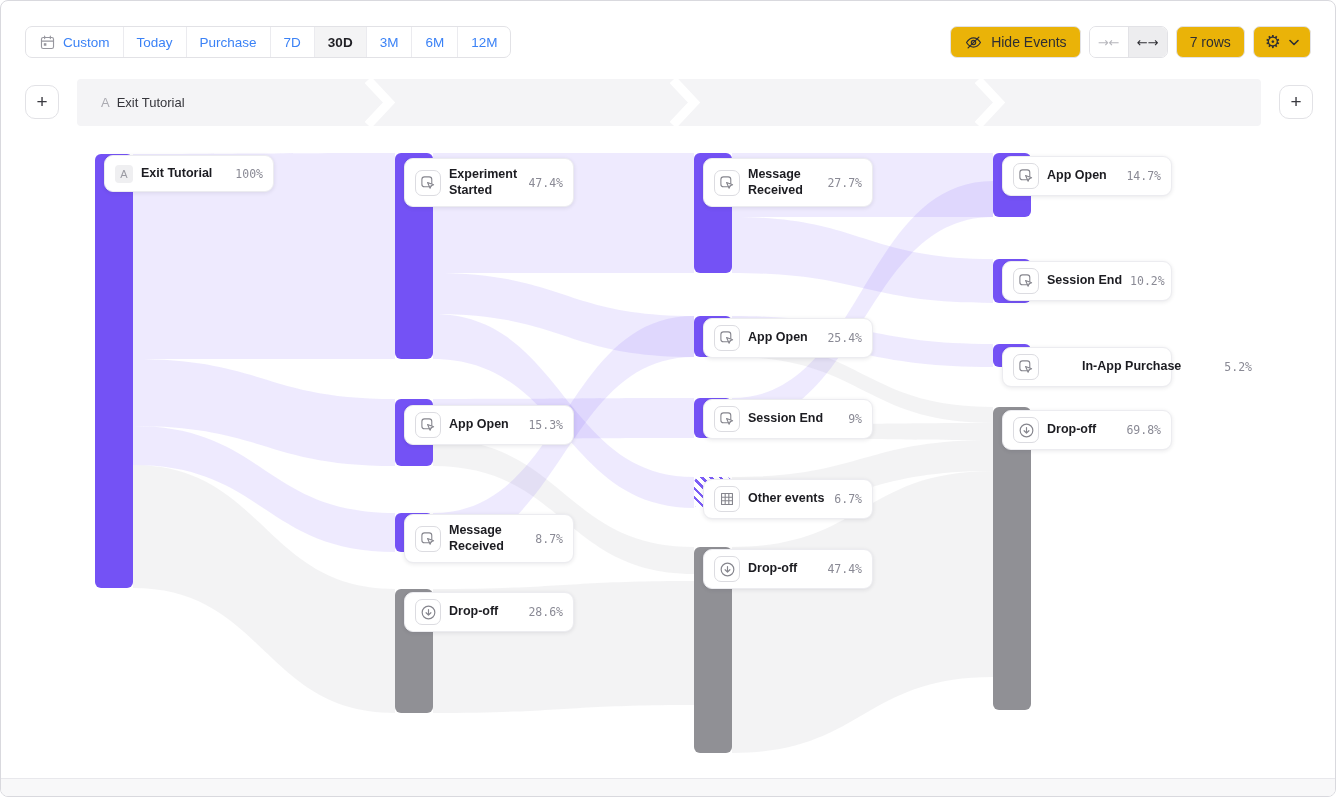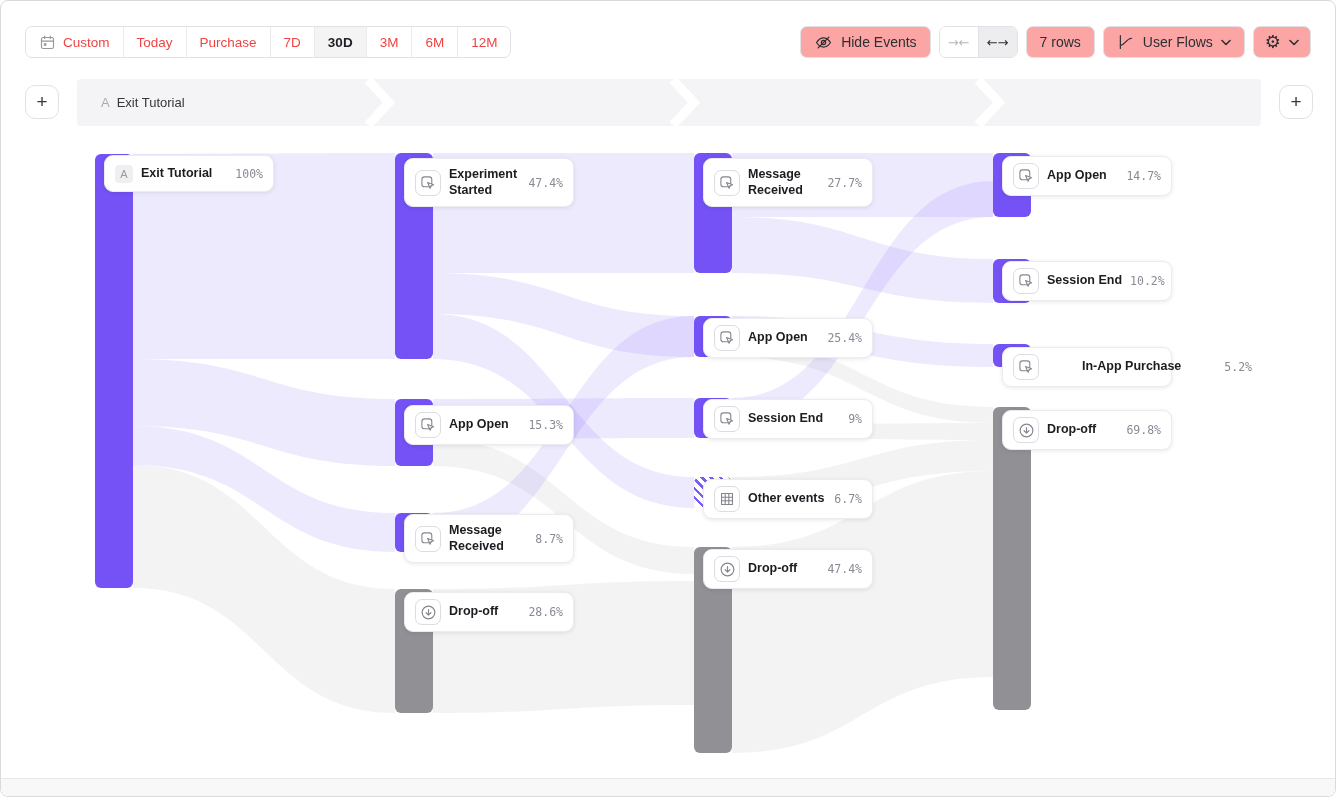--- a/index.html
+++ b/index.html
@@ -2,25 +2,25 @@
 <html><head>
 <meta charset="utf-8">
 <style>
   html,body{margin:0;padding:0;background:#fff;}
   body{font-family:"Liberation Sans",sans-serif;-webkit-font-smoothing:antialiased;}
   .page{position:relative;width:1334px;height:795px;border:1px solid #d9d9de;border-radius:8px;background:#fff;overflow:hidden;}
 
   
   .toolbar{position:absolute;top:25px;left:24px;right:24px;height:32px;display:flex;justify-content:space-between;align-items:center;z-index:6;}
   .seg-group{display:inline-flex;border:1px solid #e2e2e6;border-radius:7px;background:#fff;overflow:hidden;height:32px;box-sizing:border-box;}
-  .seg-cell{display:flex;align-items:center;gap:7px;padding:0 13px;font-size:13.5px;color:#ef4444;cursor:pointer;border-left:1px solid #ebebef;white-space:nowrap;}
+  .seg-cell{display:flex;align-items:center;gap:7px;padding:0 13px;font-size:13.5px;color:#3b82f6;cursor:pointer;border-left:1px solid #ebebef;white-space:nowrap;}
   .seg-cell:first-child{border-left:none;}
   .seg-cell.active{background:#f4f4f5;color:#1f1f24;font-weight:700;}
   .right-cluster{display:flex;gap:8px;align-items:center;}
-  .btn{display:flex;align-items:center;gap:8px;height:32px;box-sizing:border-box;border:1px solid #e2e2e6;border-radius:7px;background:#fca5a5;padding:0 13px;font-size:14px;color:#2e2e33;font-weight:500;cursor:pointer;white-space:nowrap;}
+  .btn{display:flex;align-items:center;gap:8px;height:32px;box-sizing:border-box;border:1px solid #e2e2e6;border-radius:7px;background:#eab308;padding:0 13px;font-size:14px;color:#2e2e33;font-weight:500;cursor:pointer;white-space:nowrap;}
   .mini-seg{display:inline-flex;border:1px solid #e2e2e6;border-radius:7px;overflow:hidden;height:32px;box-sizing:border-box;}
   .mini-cell{width:38px;display:flex;align-items:center;justify-content:center;font-size:13px;cursor:pointer;font-family:"DejaVu Sans",sans-serif;}
   .mini-cell.dim{color:#b7b7bd;background:#fff;}
   .mini-cell.on{color:#2e2e33;background:#ededef;border-left:1px solid #e2e2e6;}
   .gear-glyph{font-family:"DejaVu Sans",sans-serif;font-size:18px;line-height:1;color:#2e2e33;}
   .tb-icon{stroke:#2e2e33;fill:none;stroke-width:1.6;stroke-linecap:round;stroke-linejoin:round;}
   .tb-icon.gray{stroke:#96969e;}
   .chev{stroke:#2e2e33;fill:none;stroke-width:1.6;stroke-linecap:round;stroke-linejoin:round;}
 
   
@@ -107,34 +107,20 @@
         </div>
         <div class="mini-cell on">
           <span>←→</span>
         </div>
       </div>
 
       <div class="btn">
         <span>7 rows</span>
       </div>
 
-      <div class="btn">
-        <span style="display:flex">
-          <svg width="18" height="18" viewBox="0 0 24 24" class="tb-icon">
-            <path d="M4.5 3.5v17"></path>
-            <path d="M4.5 16.5c6.5 0 7-9 15-9.5"></path>
-          </svg>
-        </span>
-        <span>User Flows</span>
-        <span style="display:flex">
-          <svg width="10" height="7" viewBox="0 0 10 6" class="chev">
-              <path d="M1 1l4 4 4-4"></path>
-            </svg>
-        </span>
-      </div>
 
       <div class="btn" style="padding:0 11px;">
         <span class="gear-glyph">⚙</span>
         <span style="display:flex">
           <svg width="10" height="7" viewBox="0 0 10 6" class="chev">
               <path d="M1 1l4 4 4-4"></path>
             </svg>
         </span>
       </div>
     </div>

